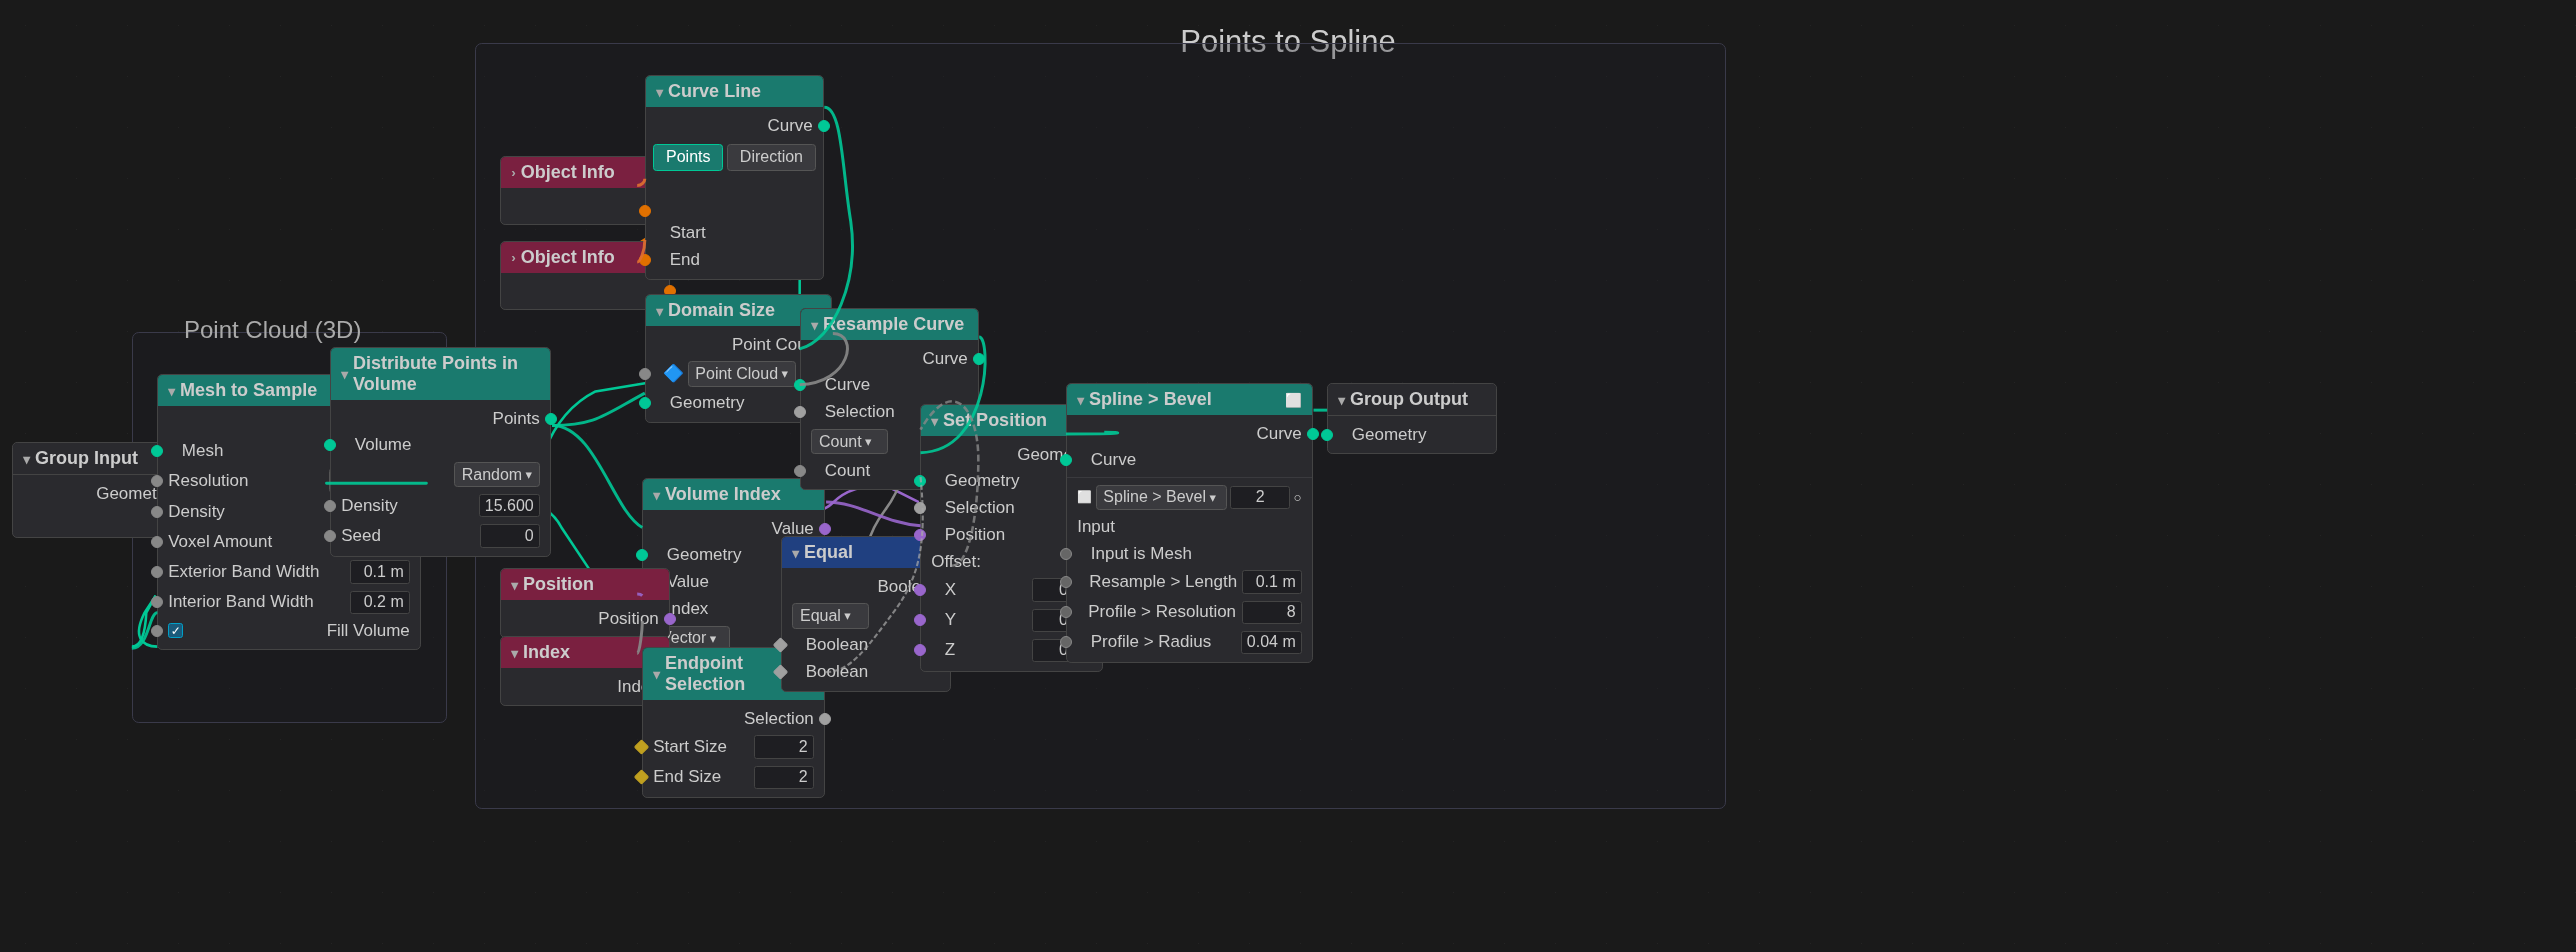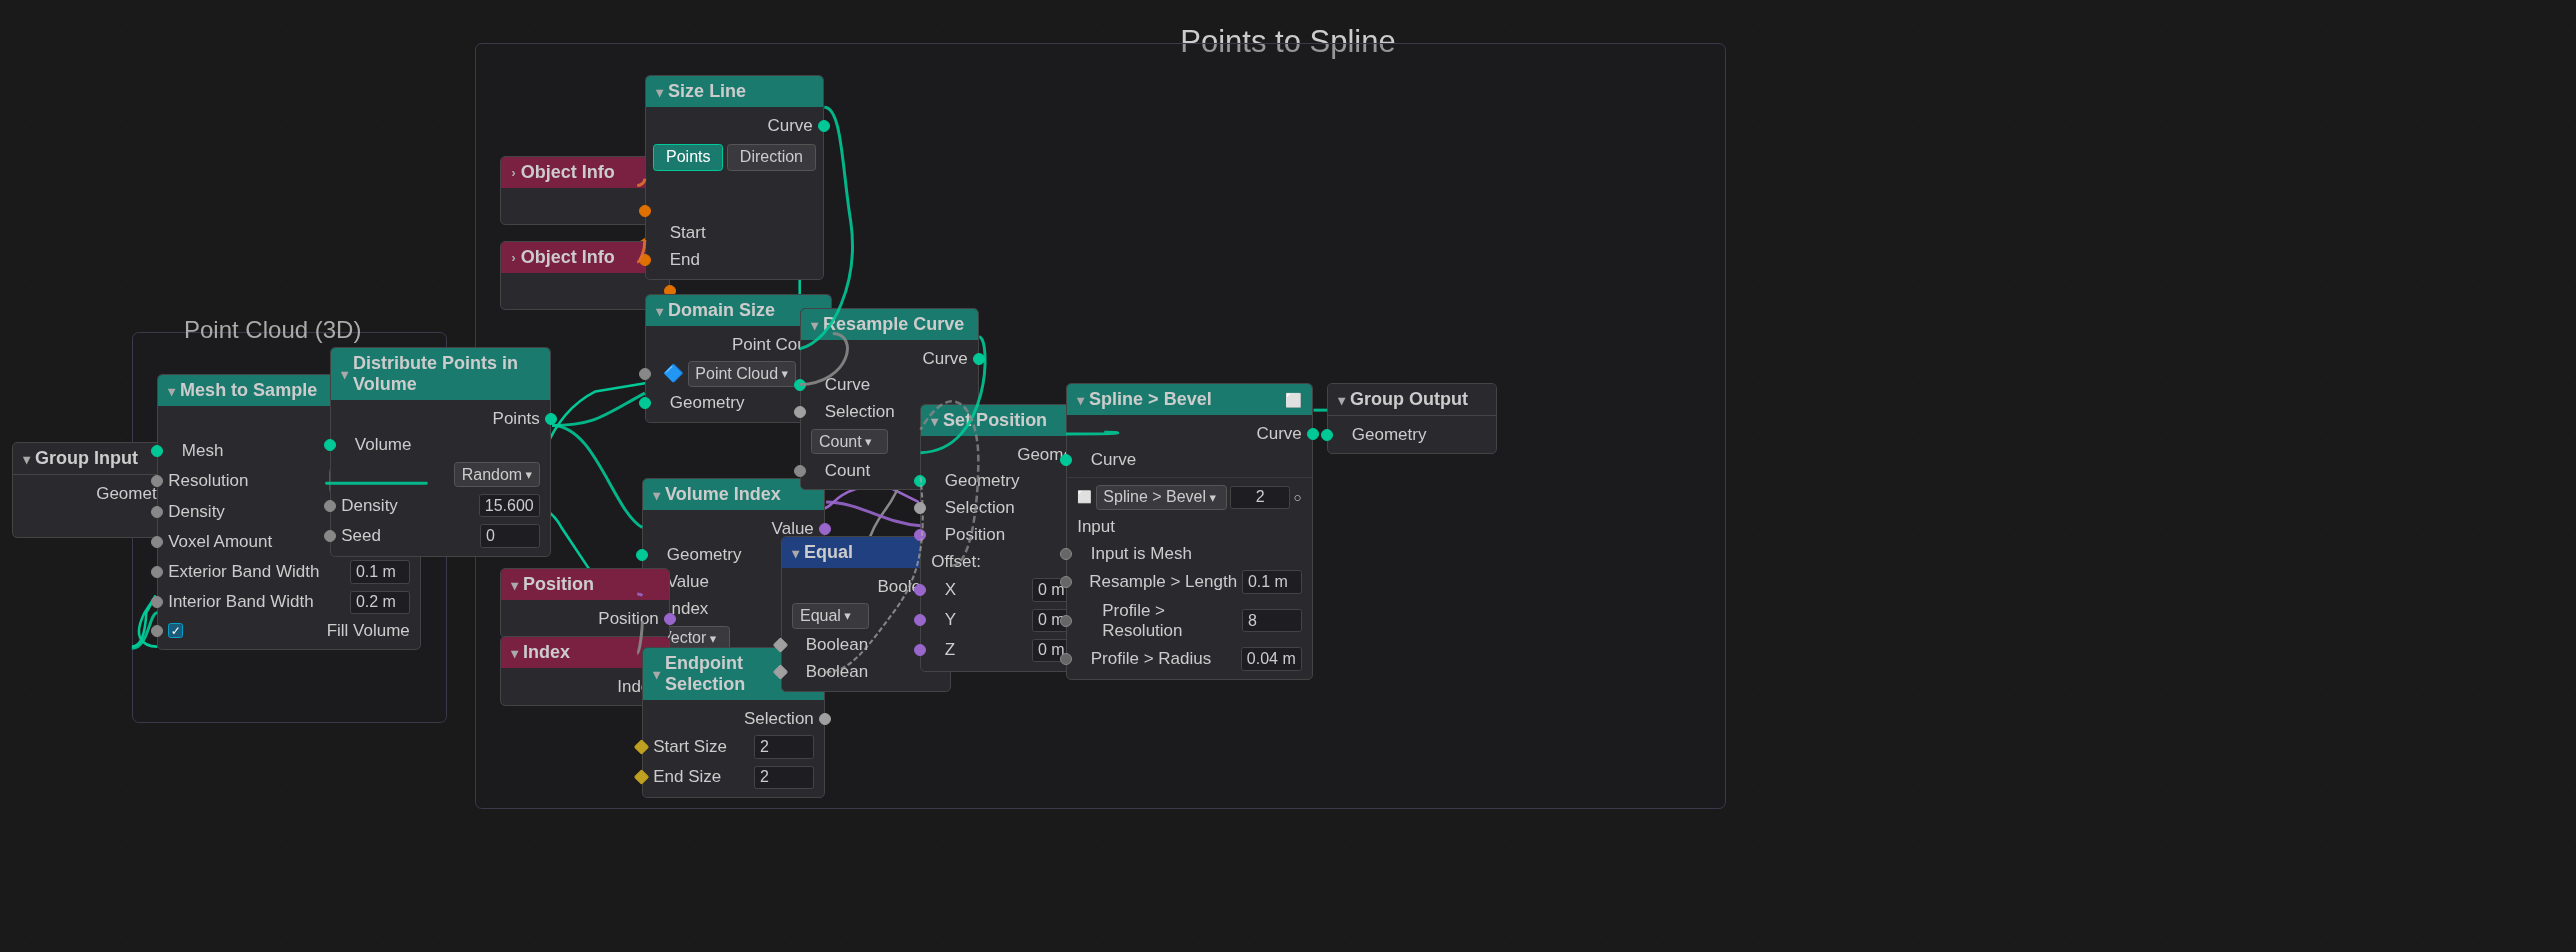--- a/index.html
+++ b/index.html
@@ -117,20 +117,21 @@
     .dropdown::after { content: ' ▾'; font-size: 12.8px; }
     
     .input-field {
       background: #1e1e22;
       border: 0.9px solid #444;
       border-radius: 2.6px;
       padding: 1.7px 5.1px;
       font-size: 16px;
       color: #ccc;
       min-width: 60px;
+      text-align: right;
     }
 
     .node-divider {
       height: 0.9px;
       background: #3a3a3e;
       margin: 3.4px 0;
     }
     .btn {
       padding: 3.4px 12px;
       border-radius: 3.4px;
@@ -369,21 +370,21 @@
   <div class="node-body">
     <div class="node-row output">
       <div class="socket output orange"></div>
     </div>
   </div>
 </div>
 
 <div class="node" style="left:645px; top:75px; width:179px;">
   <div class="node-header header-teal">
     <span class="collapse-arrow">▾</span>
-    <span>Size Line</span>
+    <span>Curve Line</span>
   </div>
   <div class="node-body">
     <div class="node-row output">
       <span>Curve</span>
       <div class="socket output green"></div>
     </div>
     <div class="node-row" style="justify-content:center; gap:3.4px; padding: 5.1px 10.2px;">
       <button class="btn active">Points</button>
       <button class="btn">Direction</button>
     </div>
@@ -655,21 +656,21 @@
     <div class="node-row">
       <div class="socket input gray" style="position:absolute;left:-6.8px;background:#666;"></div>
       <div class="node-label-row">
         <span style="margin-left:12px;">Resample &gt; Length</span>
         <span class="input-field">0.1 m</span>
       </div>
     </div>
     <div class="node-row">
       <div class="socket input gray" style="position:absolute;left:-6.8px;background:#666;"></div>
       <div class="node-label-row">
-        <span style="margin-left:25px;">Profile &gt; Resolution</span>
+        <span style="margin-left:11px;">Profile &gt; Resolution</span>
         <span class="input-field">8</span>
       </div>
     </div>
     <div class="node-row">
       <div class="socket input gray" style="position:absolute;left:-6.8px;background:#666;"></div>
       <div class="node-label-row">
         <span style="margin-left:13.6px;">Profile &gt; Radius</span>
         <span class="input-field">0.04 m</span>
       </div>
     </div>

